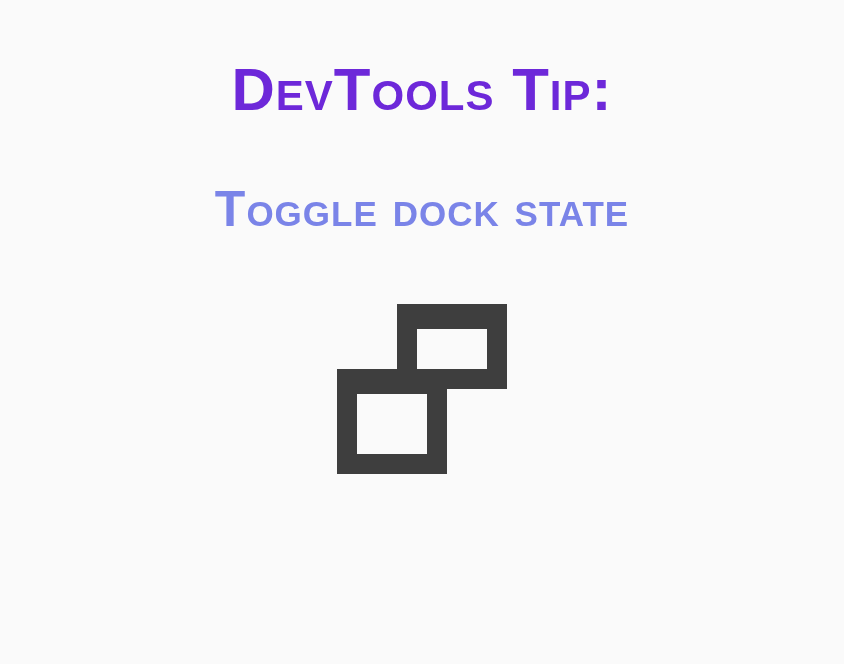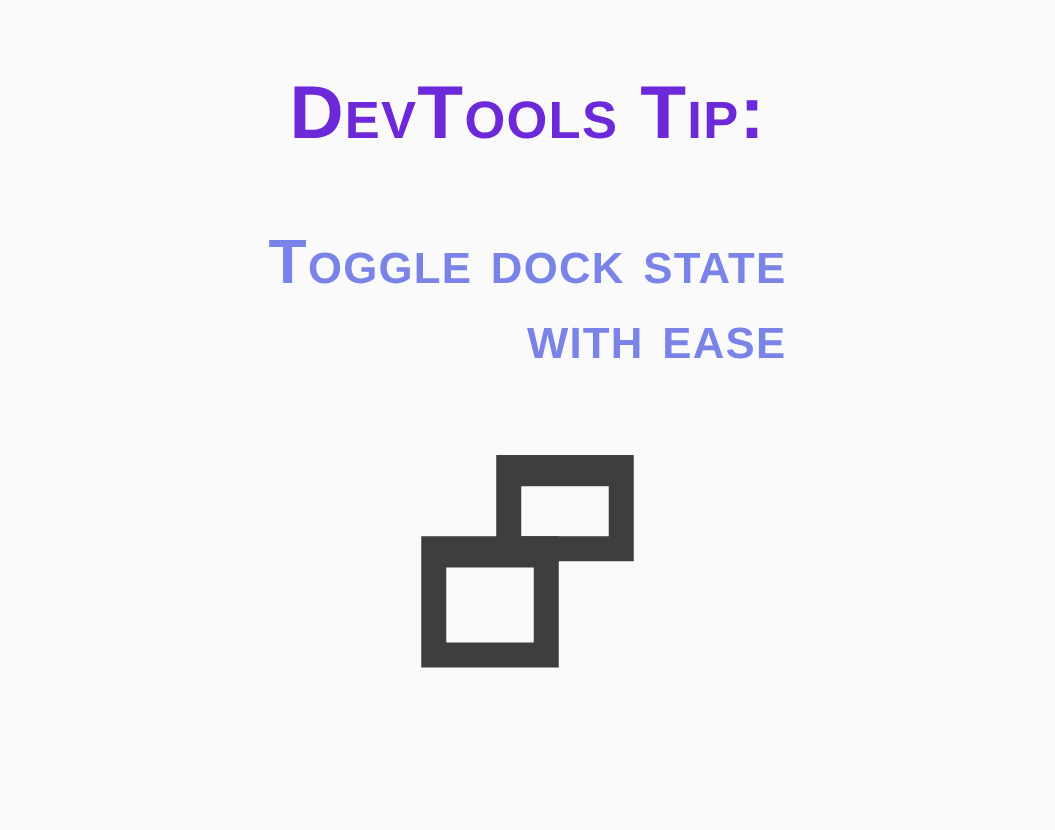--- a/index.html
+++ b/index.html
@@ -26,21 +26,21 @@
       letter-spacing: 1px;
       text-align: center;
     }
     .subtitle {
       margin-top: 55px;
       font-size: 50px;
       font-weight: 900;
       color: #7a84e8;
       font-variant: small-caps;
       letter-spacing: 1px;
-      text-align: right;
+      text-align: left;
       line-height: 1.2;
     }
     .icon-container {
       margin-top: 65px;
       display: flex;
       justify-content: center;
       align-items: center;
     }
     .dock-icon {
       position: relative;
@@ -81,20 +81,19 @@
       bottom: 20px;
       background: #fafafa;
     }
   </style>
 </head>
 <body>
 
 <h1 class="title">DevTools Tip:</h1>
 <h2 class="subtitle">
   <span>Toggle dock state</span><br>
-  <span>with ease</span>
 </h2>
 <div class="icon-container">
   <div class="dock-icon">
     <div class="window-back"></div>
     <div class="window-front"></div>
   </div>
 </div>
 
 </body></html>

